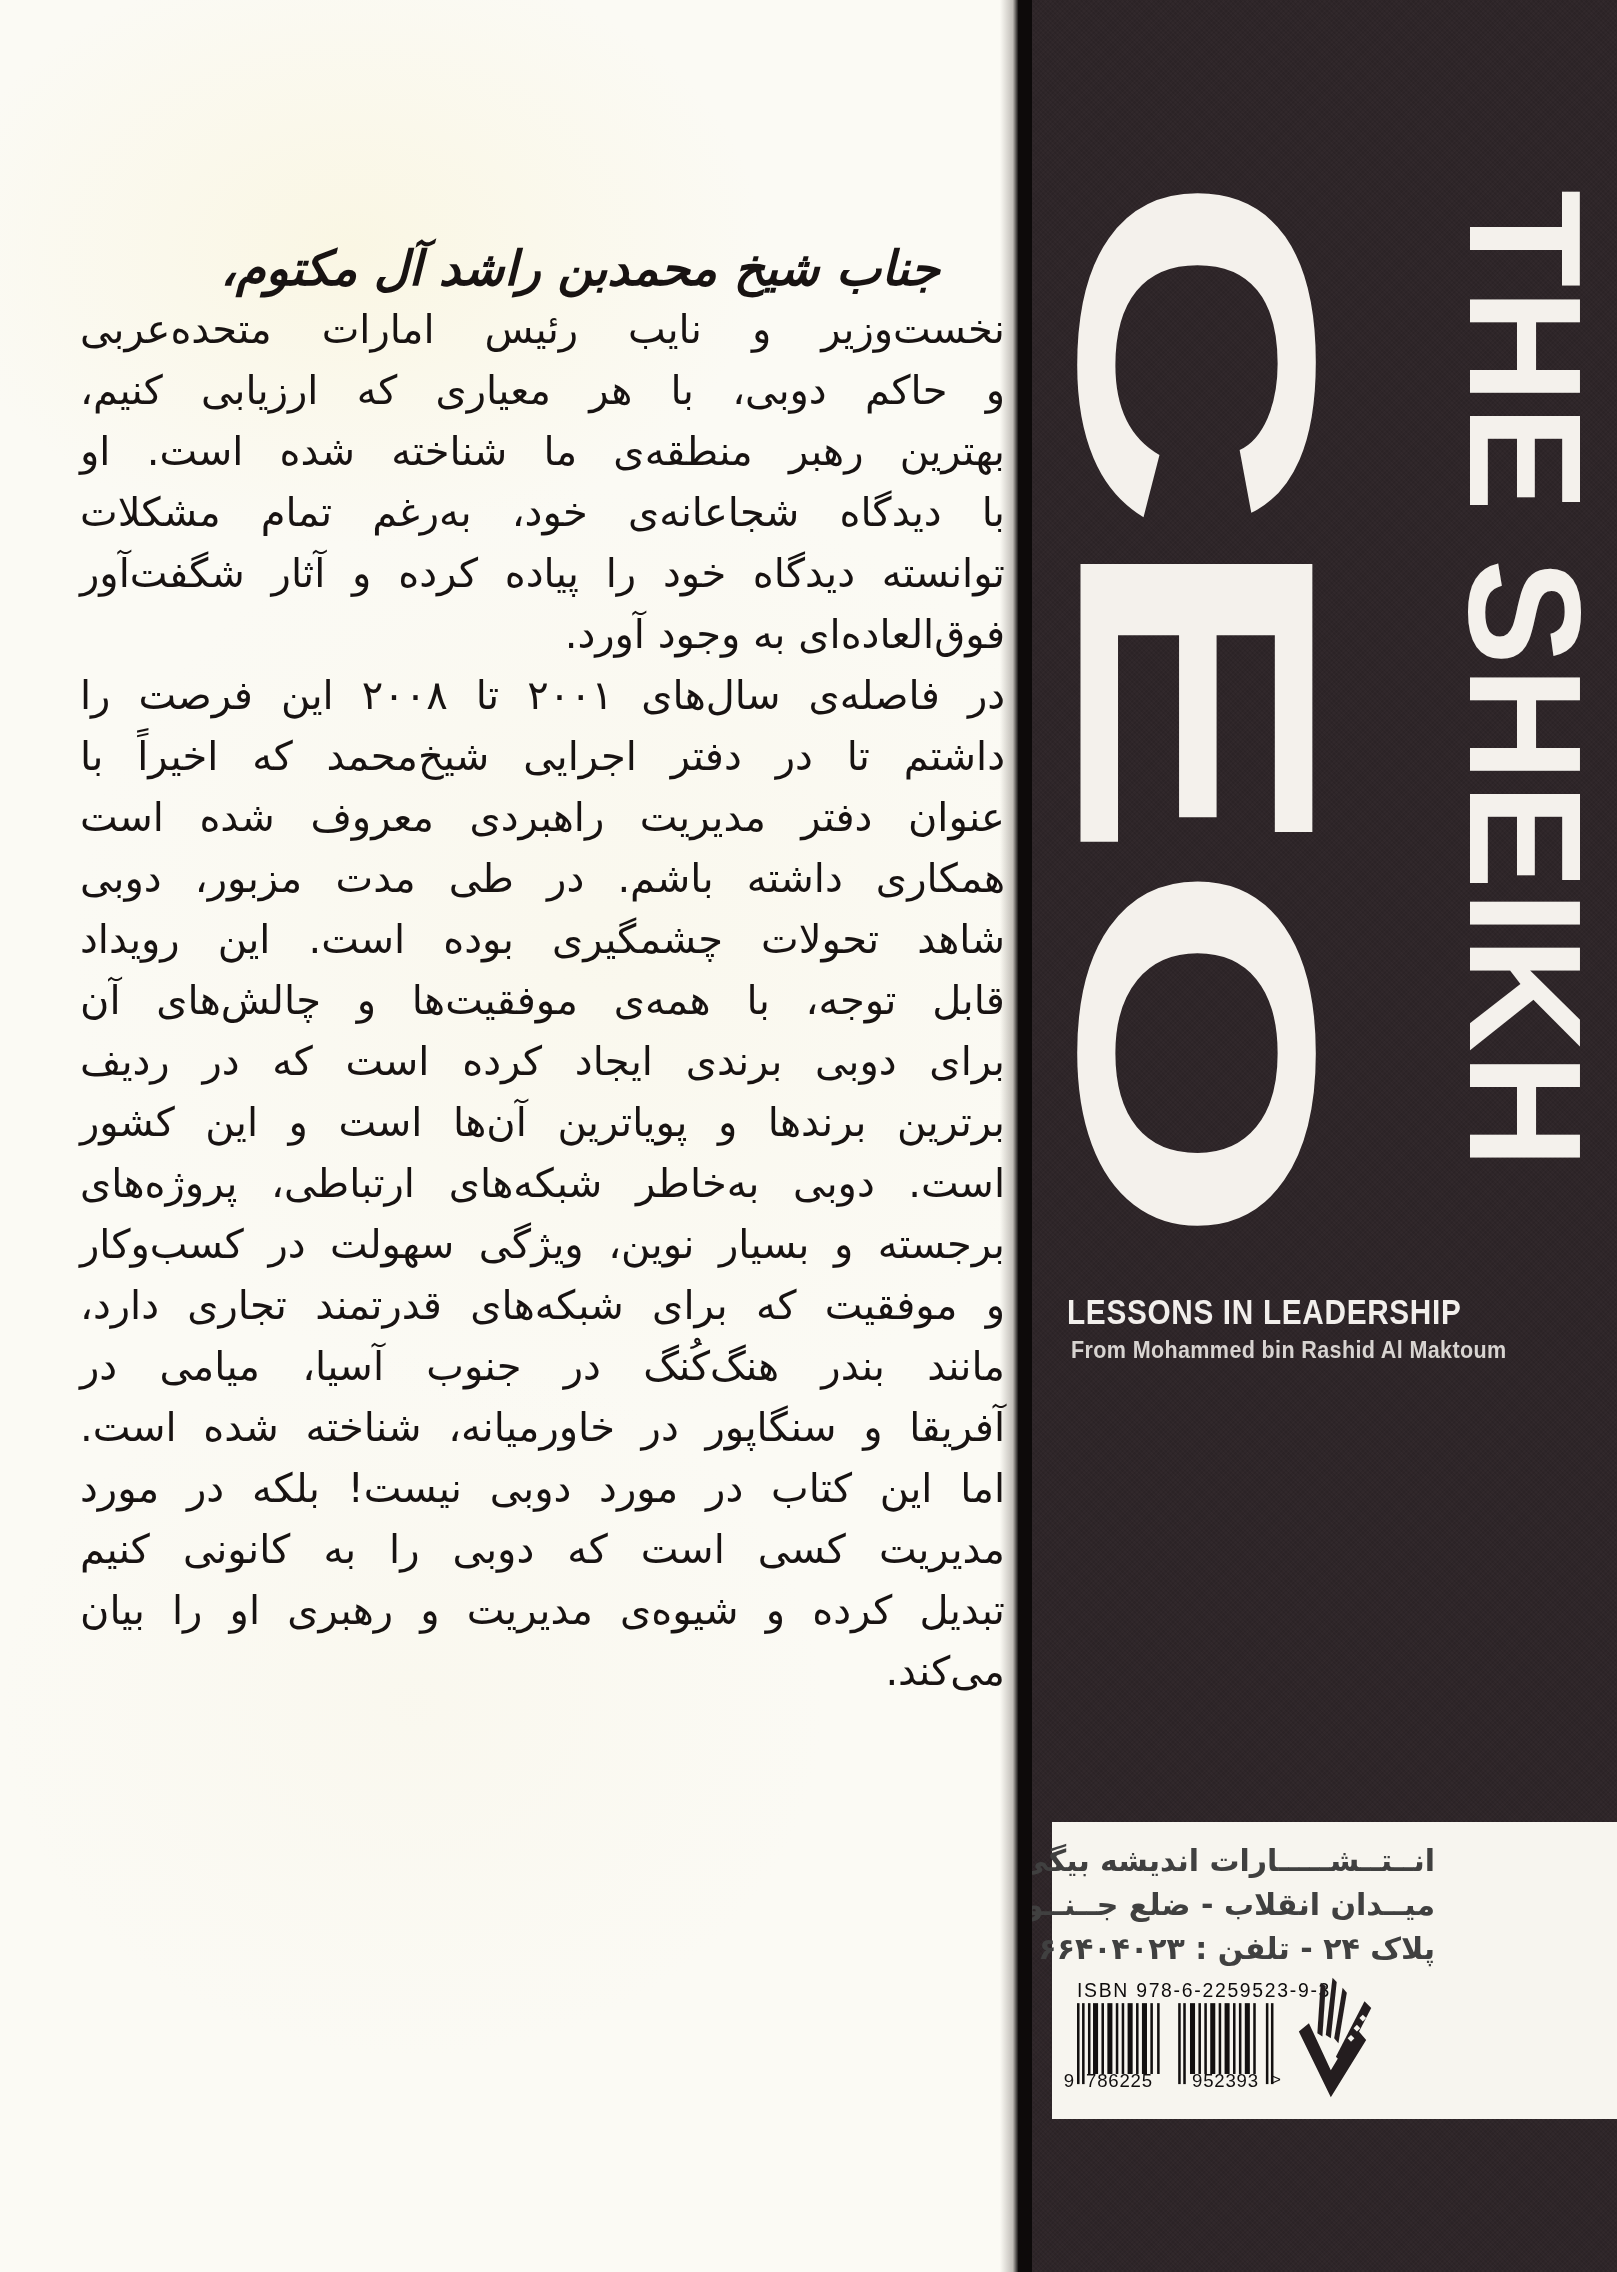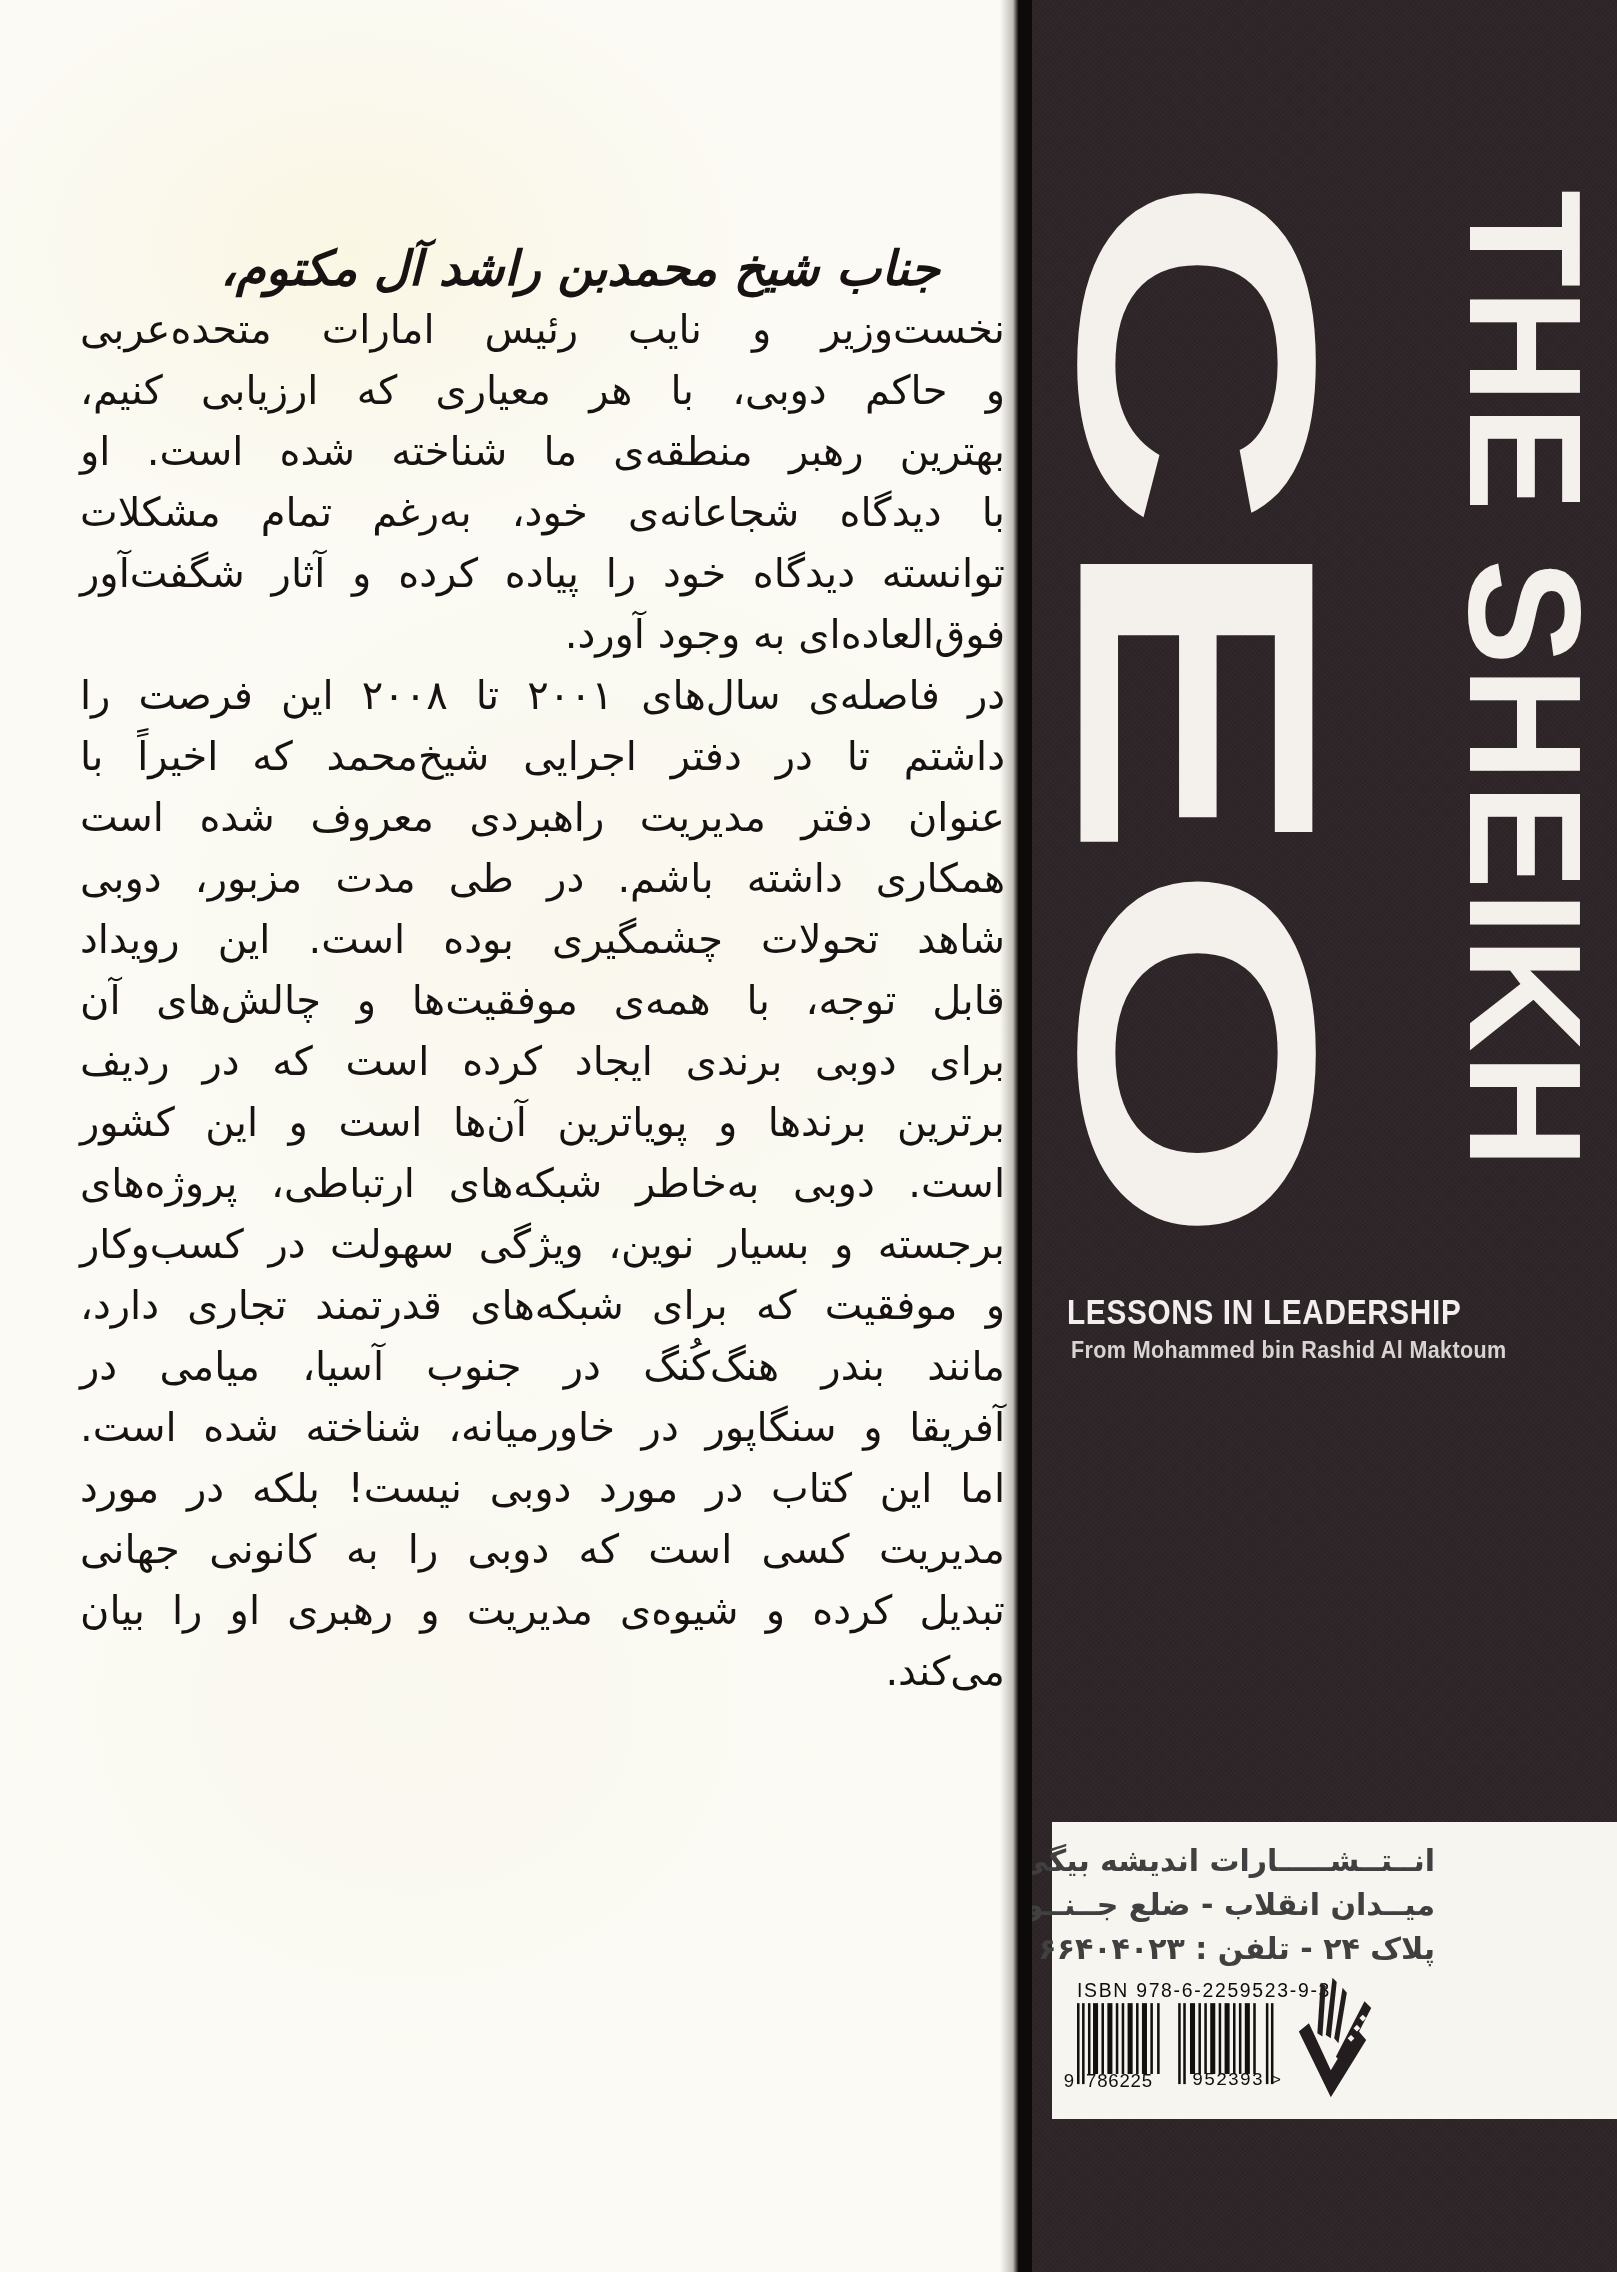--- a/index.html
+++ b/index.html
@@ -46,21 +46,21 @@
 
   
   .pub-box{position:absolute;left:20px;top:1822px;width:565px;height:297px;background:#f7f5ef;}
   .pub-lines{position:absolute;right:182px;top:17px;direction:rtl;text-align:right;
     color:#404040;font-weight:700;font-size:30px;line-height:44px;white-space:nowrap;}
   .isbn-line{position:absolute;left:25px;top:157px;color:#0e0c0c;white-space:nowrap;
     font-family:"Liberation Sans",sans-serif;font-size:19.4px;letter-spacing:1.7px;}
   .barcode{position:absolute;left:25px;top:181px;}
   .bc-digit{position:absolute;top:248px;color:#131010;white-space:nowrap;
     font-family:"Liberation Sans",sans-serif;font-size:18.6px;}
-  .bc-nine{left:11.8px;} .bc-g1{left:34px;letter-spacing:0.8px;} .bc-g2{left:140px;letter-spacing:0.8px;font-family:Liberation Mono, monospace;}
+  .bc-nine{left:11.8px;} .bc-g1{left:34px;letter-spacing:0.8px;} .bc-g2{left:140px;letter-spacing:0.8px;}
   .bc-arrow{left:219px;font-size:17px;}
   .logo{position:absolute;left:240px;top:154px;}
 </style>
 </head>
 <body>
 
 <div class="page">
 
   <div class="left-page">
     <div class="fa-text">
@@ -78,21 +78,21 @@
         <div class="fa-line justify">شاهد تحولات چشمگیری بوده است. این رویداد</div>
         <div class="fa-line justify">قابل توجه، با همه‌ی موفقیت‌ها و چالش‌های آن</div>
         <div class="fa-line justify">برای دوبی برندی ایجاد کرده است که در ردیف</div>
         <div class="fa-line justify">برترین برندها و پویاترین آن‌ها است و این کشور</div>
         <div class="fa-line justify">است. دوبی به‌خاطر شبکه‌های ارتباطی، پروژه‌های</div>
         <div class="fa-line justify">برجسته و بسیار نوین، ویژگی سهولت در کسب‌وکار</div>
         <div class="fa-line justify">و موفقیت که برای شبکه‌های قدرتمند تجاری دارد،</div>
         <div class="fa-line justify">مانند بندر هنگ‌کُنگ در جنوب آسیا، میامی در</div>
         <div class="fa-line justify">آفریقا و سنگاپور در خاورمیانه، شناخته شده است.</div>
         <div class="fa-line justify">اما این کتاب در مورد دوبی نیست! بلکه در مورد</div>
-        <div class="fa-line justify">مدیریت کسی است که دوبی را به کانونی جهانی</div>
+        <div class="fa-line justify">مدیریت کسی است که دوبی را به کانونی کنیم</div>
         <div class="fa-line justify">تبدیل کرده و شیوه‌ی مدیریت و رهبری او را بیان</div>
         <div class="fa-line end">می‌کند.</div>
       </div>
   </div>
 
   <div class="spine-shadow"></div>
 
   <div class="panel">
 
     <div class="title-block">

